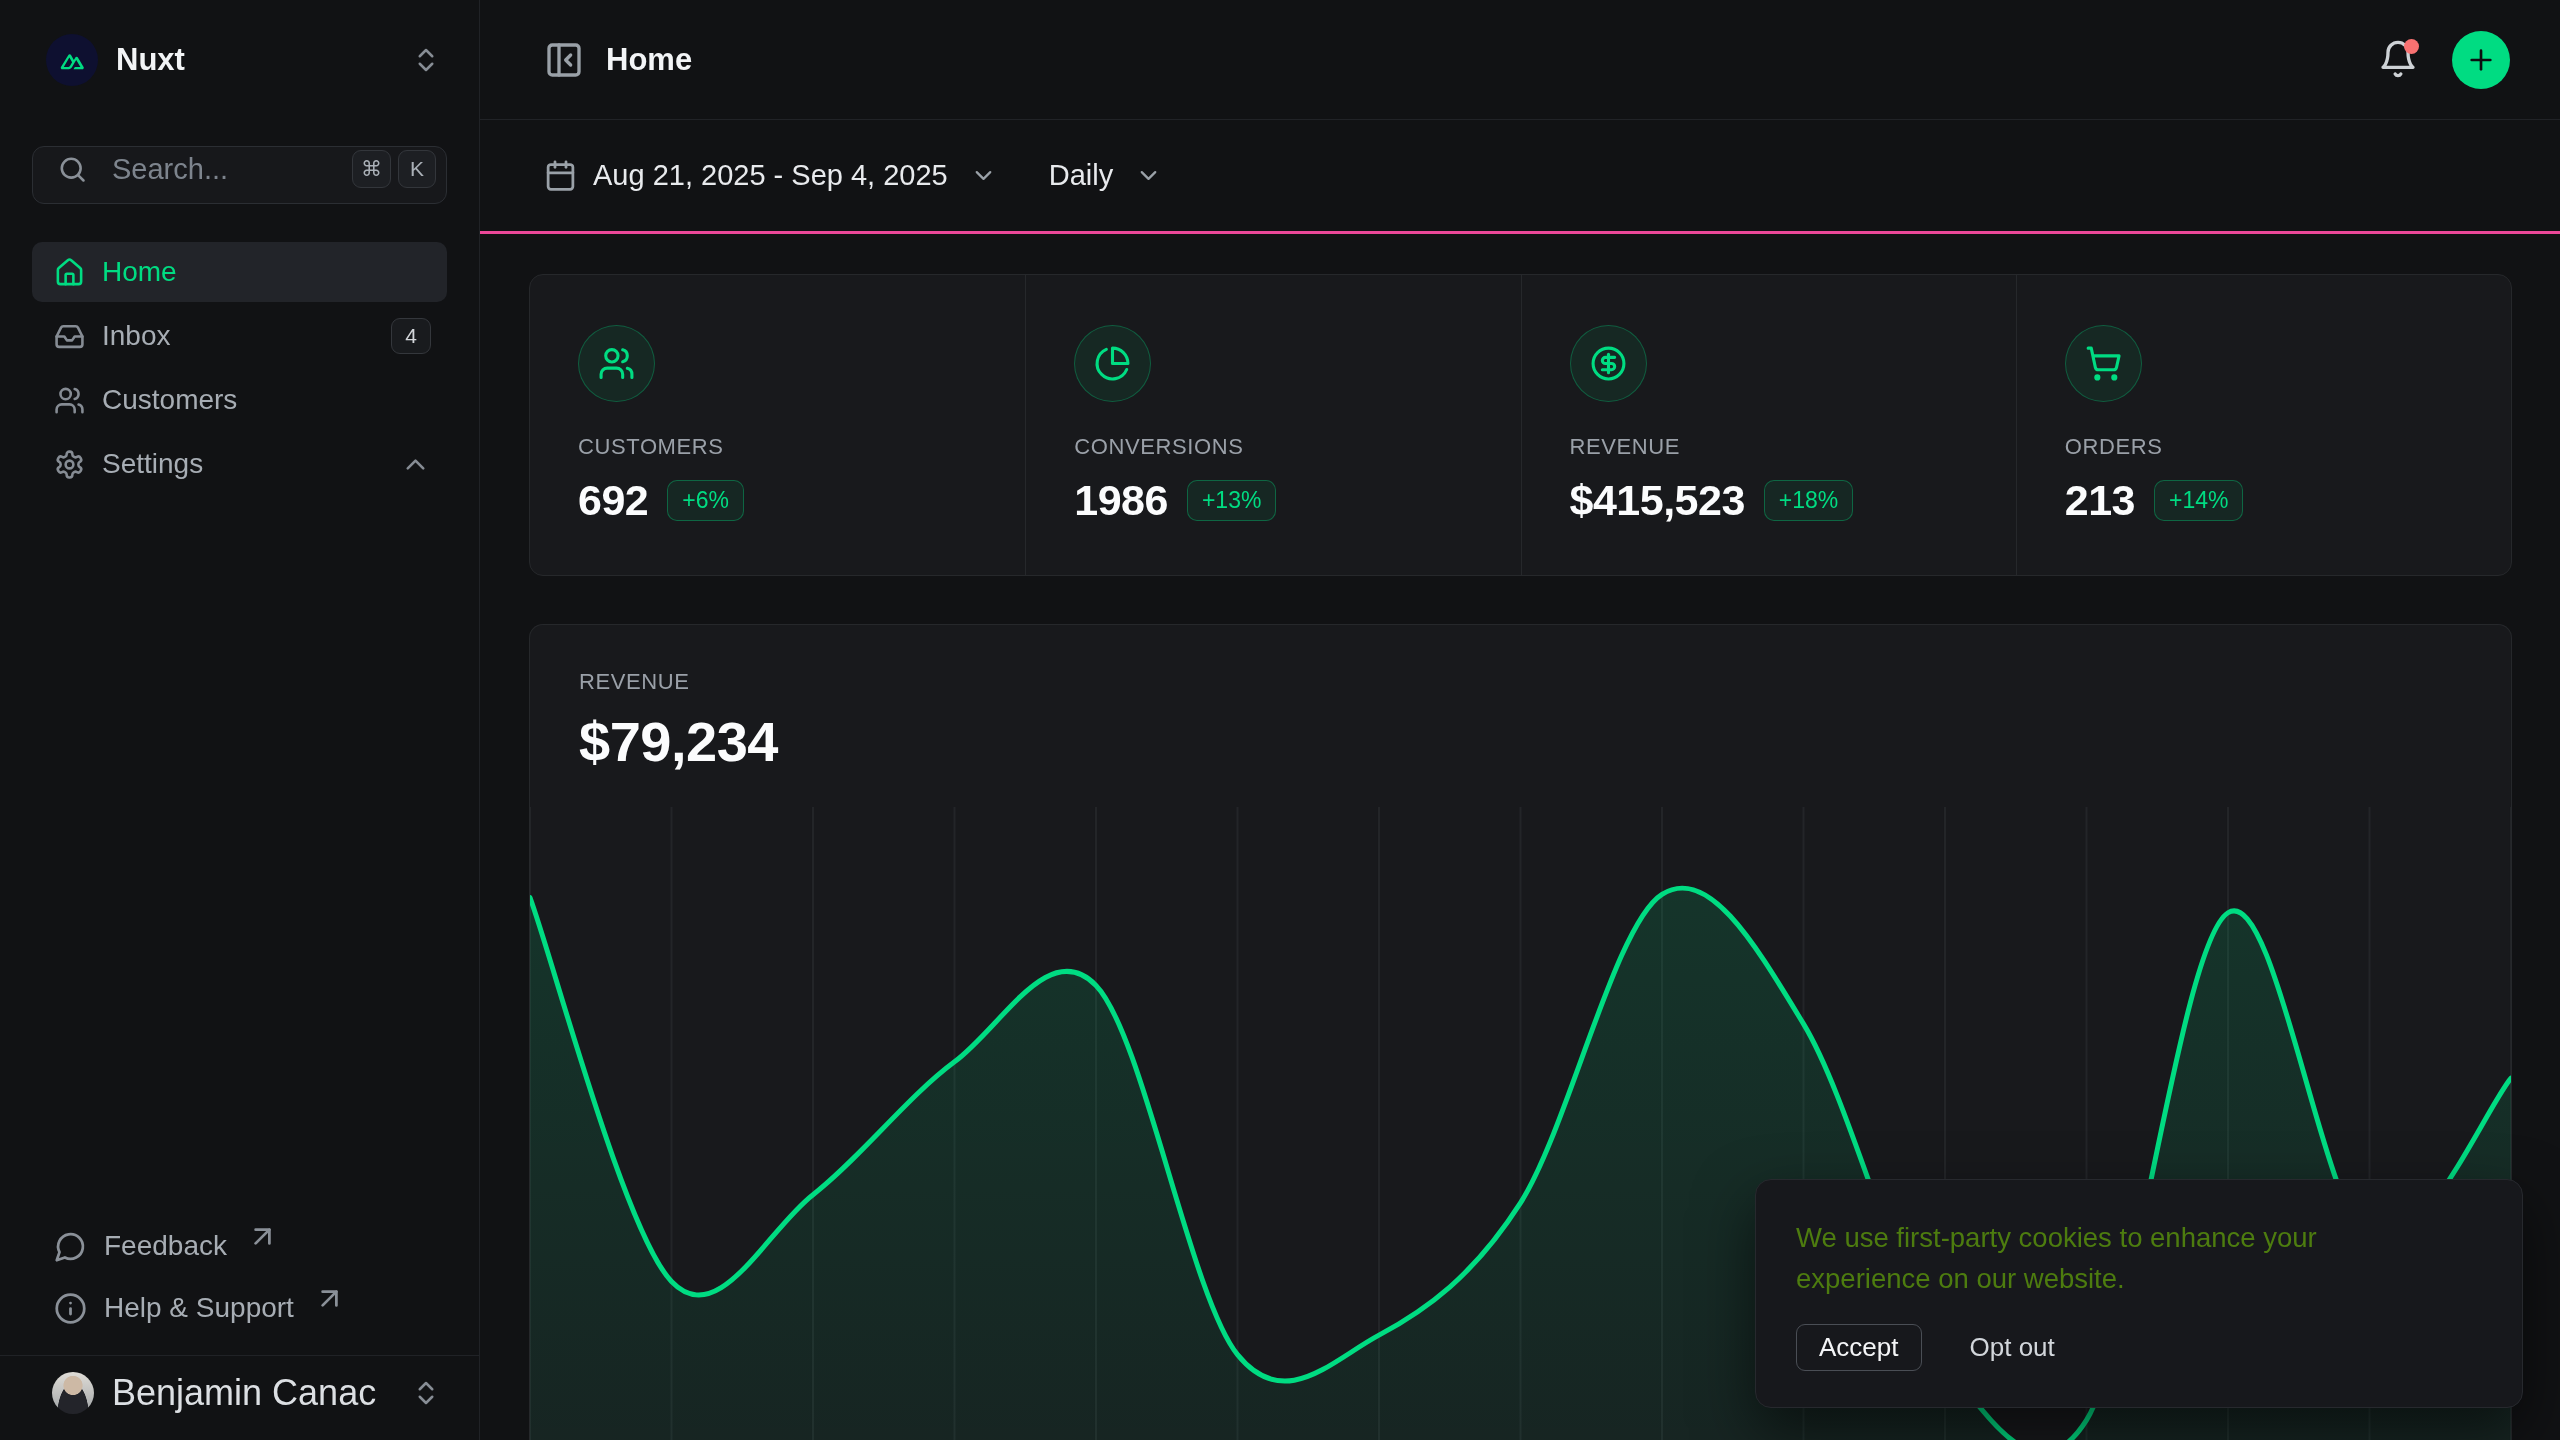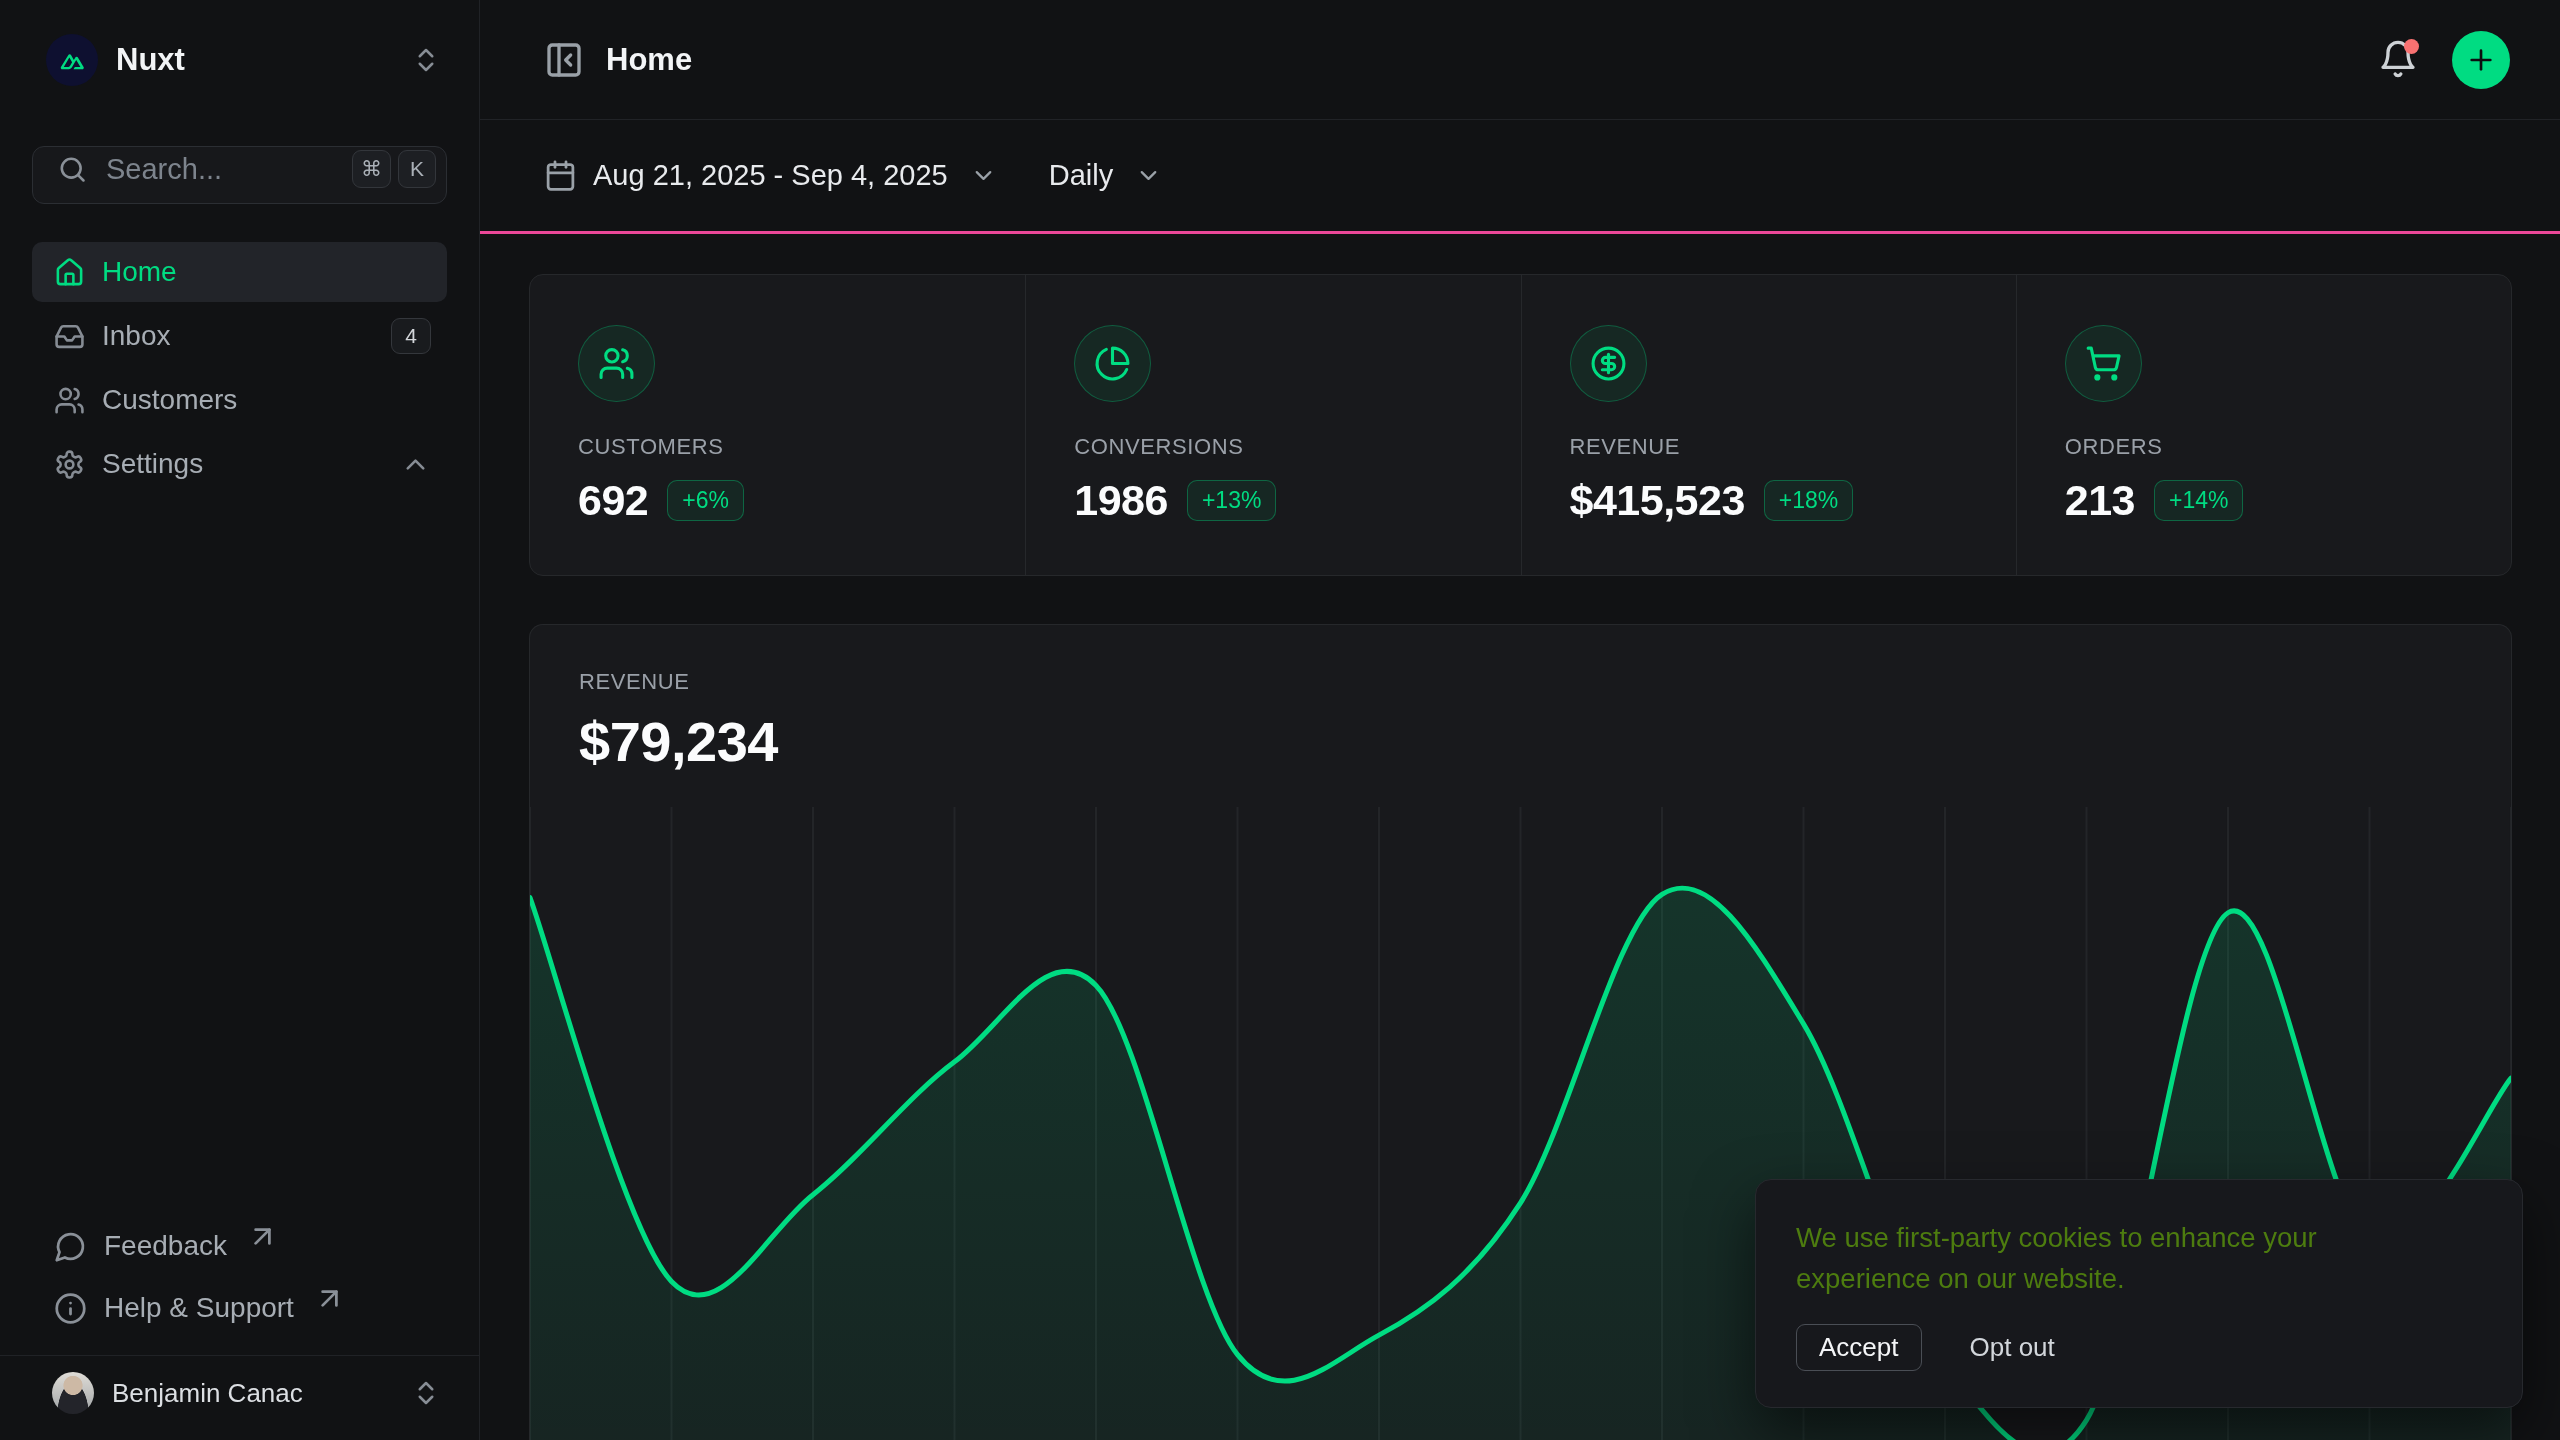--- a/index.html
+++ b/index.html
@@ -23,21 +23,21 @@
   }
   .brand-row { display: flex; align-items: center; height: 64px; padding-left: 14px; padding-right: 6px; cursor: pointer; }
   .brand-logo { width: 52px; height: 52px; border-radius: 50%; background: #0e1030; display: flex; align-items: center; justify-content: center; }
   .brand-logo .ic { width: 30px; height: 30px; }
   .brand-name { margin-left: 18px; font-size: 31px; font-weight: 600; color: #f2f4f6; }
   .brand-caret { margin-left: auto; width: 30px; height: 30px; color: #878d95; }
 
   .search-box {
     margin-top: 54px; height: 58px; border-radius: 12px;
     border: 1px solid #2b2e33; background: #17181b;
-    display: flex; align-items: center; padding: 0 10px 12px 24px; gap: 18px;
+    display: flex; align-items: center; padding: 0 10px 12px 24px; gap: 24px;
     cursor: text;
   }
   .search-box .ic { width: 31px; height: 31px; color: #8a9098; }
   .search-box input {
     flex: 1; min-width: 0; background: transparent; border: none; outline: none;
     font-family: "Liberation Sans", sans-serif; font-size: 29px; color: #e7e9ec;
   }
   .search-box input::placeholder { color: #7d848d; }
   .kbds { display: flex; gap: 7px; }
   .kbd {
@@ -74,21 +74,21 @@
 
   .side-divider { border: none; border-top: 1px solid #202226; margin: 16px -32px 0; }
   .user-row { display: flex; align-items: center; gap: 18px; padding: 16px 6px 16px 20px; cursor: pointer; }
   .avatar {
     width: 42px; height: 42px; border-radius: 50%; flex: none;
     background:
       radial-gradient(circle at 50% 32%, #cdb9a5 0% 26%, rgba(0,0,0,0) 28%),
       radial-gradient(ellipse at 50% 105%, #23242a 0% 52%, rgba(0,0,0,0) 54%),
       linear-gradient(180deg, #e0ddd7, #9fa3a6);
   }
-  .user-name { font-size: 26px; font-weight: 500; color: #dcdfe3; }
+  .user-name { font-size: 36px; font-weight: 500; color: #dcdfe3; }
   .user-caret { margin-left: auto; width: 30px; height: 30px; color: #878d95; }
 
   
   .main { flex: 1; min-width: 0; display: flex; flex-direction: column; }
   .topbar {
     height: 120px; flex: none; border-bottom: 1px solid #212327;
     display: flex; align-items: center; padding: 0 50px 0 64px;
   }
   .panel-btn { width: 40px; height: 40px; color: #9aa1a8; cursor: pointer; background: none; border: none; padding: 0; }
   .page-title { margin-left: 22px; font-size: 31px; font-weight: 700; color: #f3f5f7; }

